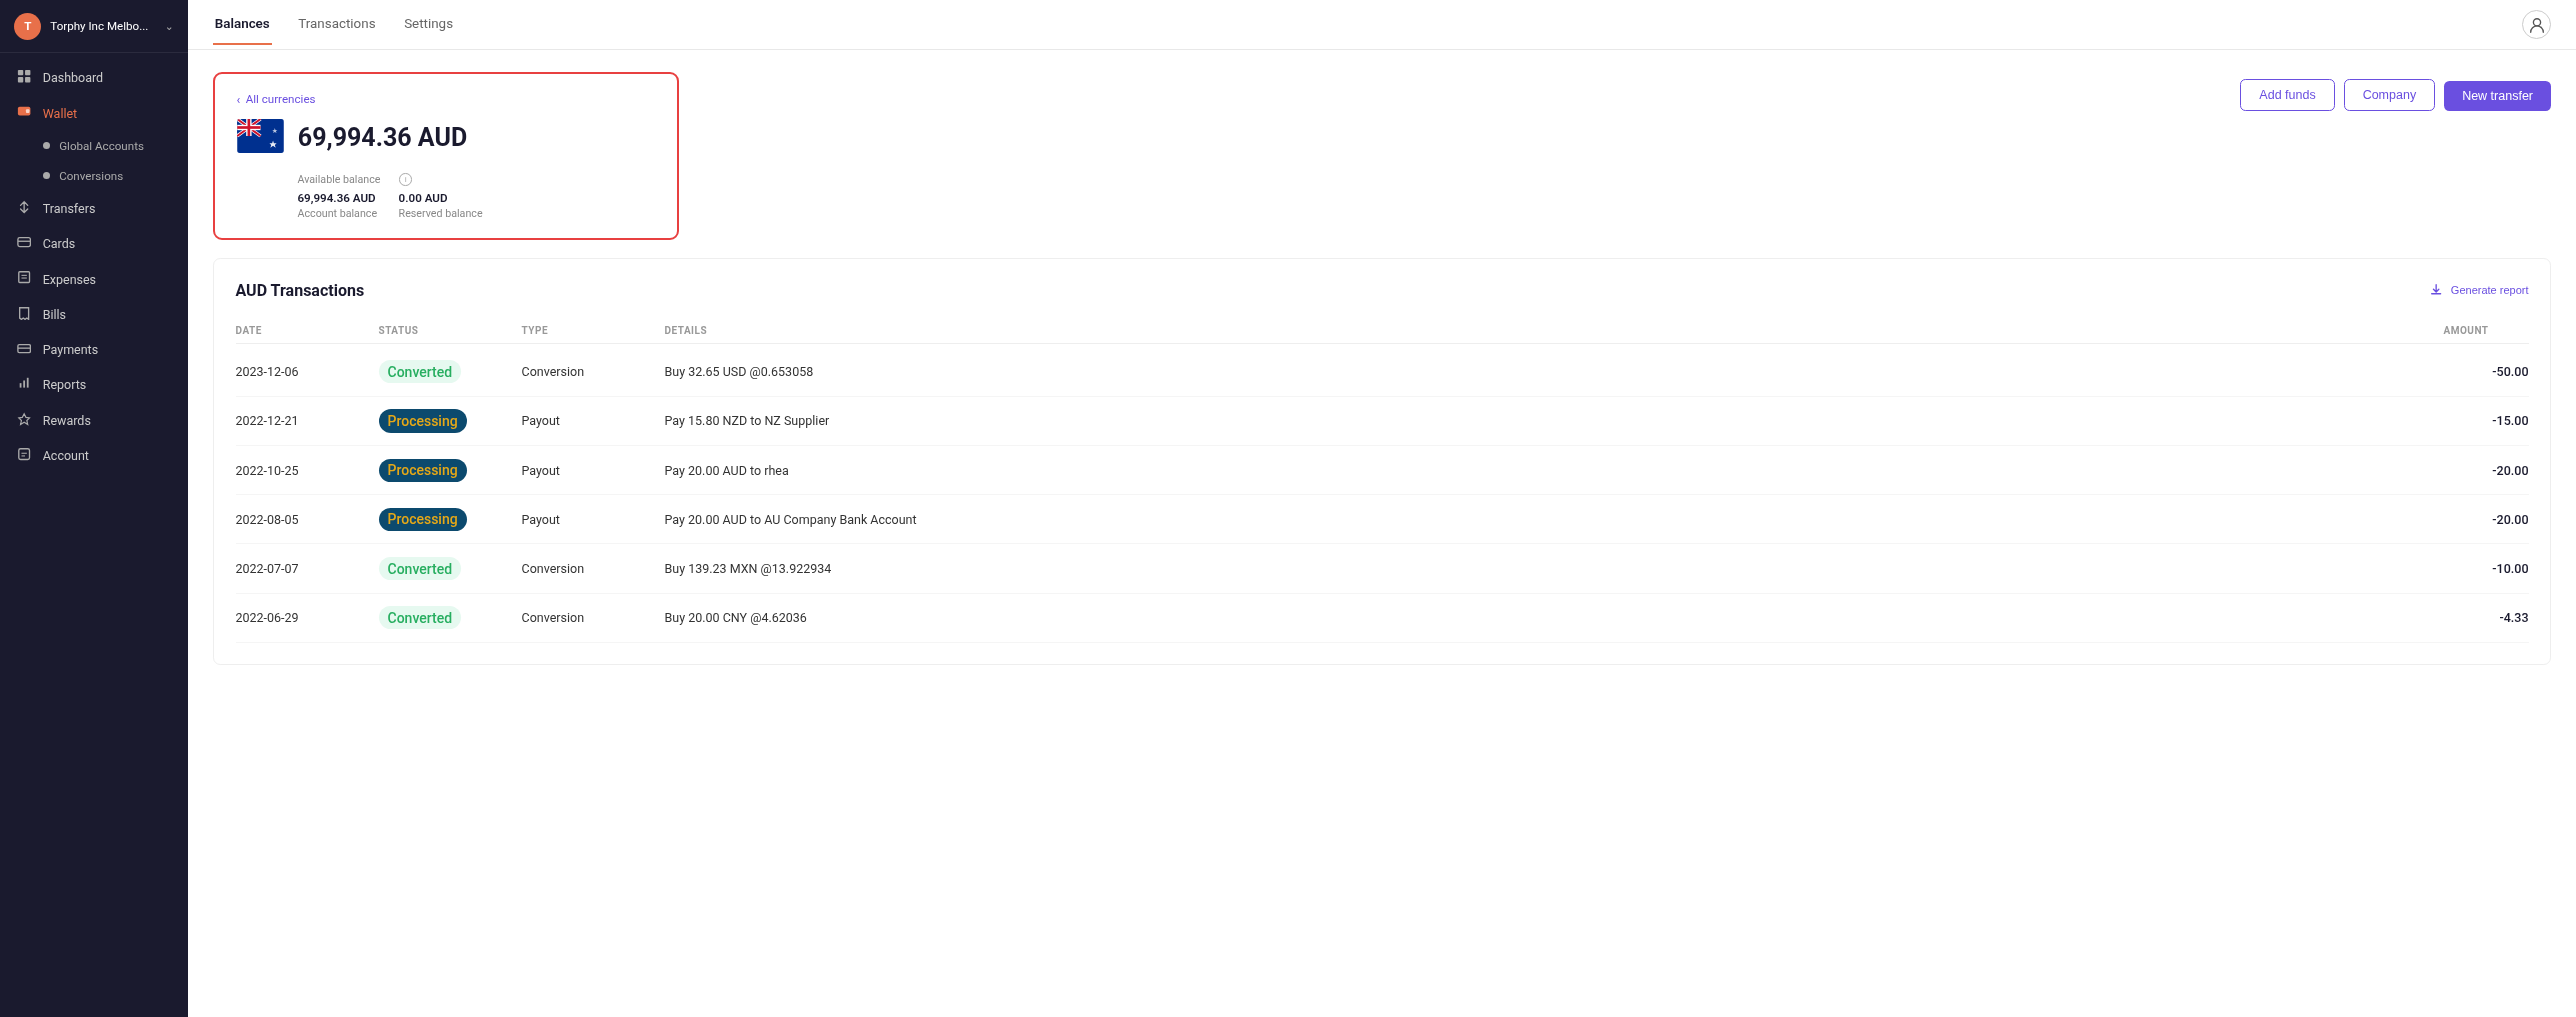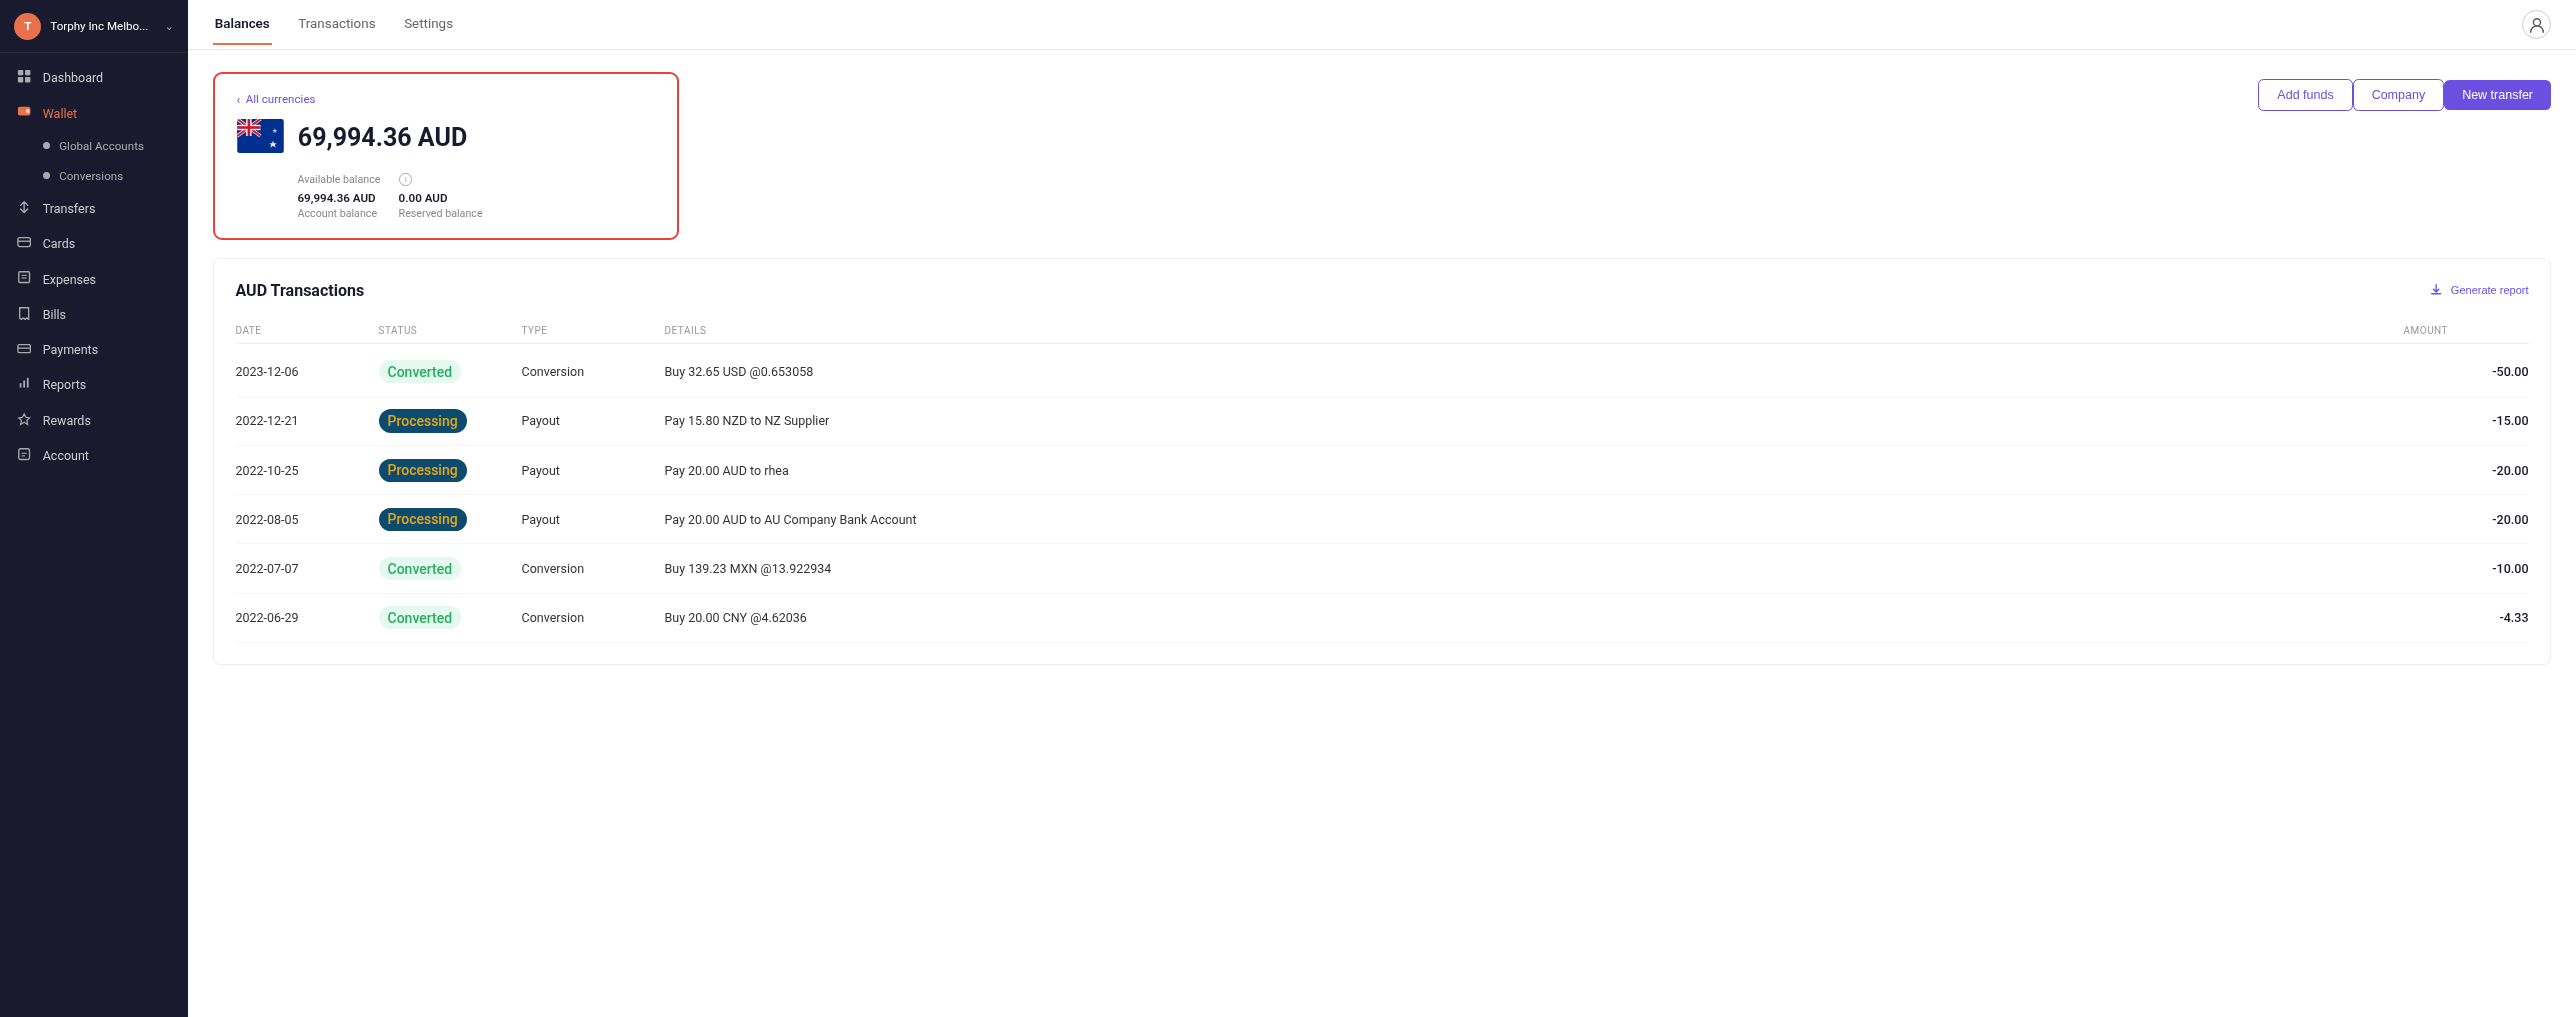--- a/index.html
+++ b/index.html
@@ -183,21 +183,22 @@
       font-size: 11.6px;
       font-weight: 600;
       color: #1a1a2e;
     }
     .balance-detail-label {
       font-size: 10.7px;
       color: #888;
     }
     .balance-actions {
       display: flex;
-      align-items: center;
+      gap: 9px;
+      align-items: flex-end;
       margin-top: 7.2px;
     }
     .btn-add-funds {
       border: 1.3px solid #6a4fe0;
       background: #fff;
       color: #6a4fe0;
       padding: 8px 18px;
       border-radius: 5.4px;
       font-size: 12.5px;
       cursor: pointer;
@@ -254,26 +255,26 @@
     }
     .table-header {
       display: grid;
       grid-template-columns: 143px 143px 143px 1fr 125px;
       padding: 7.2px 0;
       border-bottom: 0.9px solid #eee;
       margin-bottom: 3.6px;
     }
     .table-header-cell {
       font-size: 10px;
-      font-weight: 400;
+      font-weight: 700;
       color: #999;
       text-transform: uppercase;
       letter-spacing: 0.05em;
     }
-    .table-header-cell.right { text-align: left; }
+    .table-header-cell.right { text-align: center; }
     .table-row {
       display: grid;
       grid-template-columns: 143px 143px 143px 1fr 125px;
       padding: 12.5px 0;
       border-bottom: 0.9px solid #f5f5f5;
       align-items: center;
     }
     .table-cell {
       font-size: 12.5px;
       color: #333;

